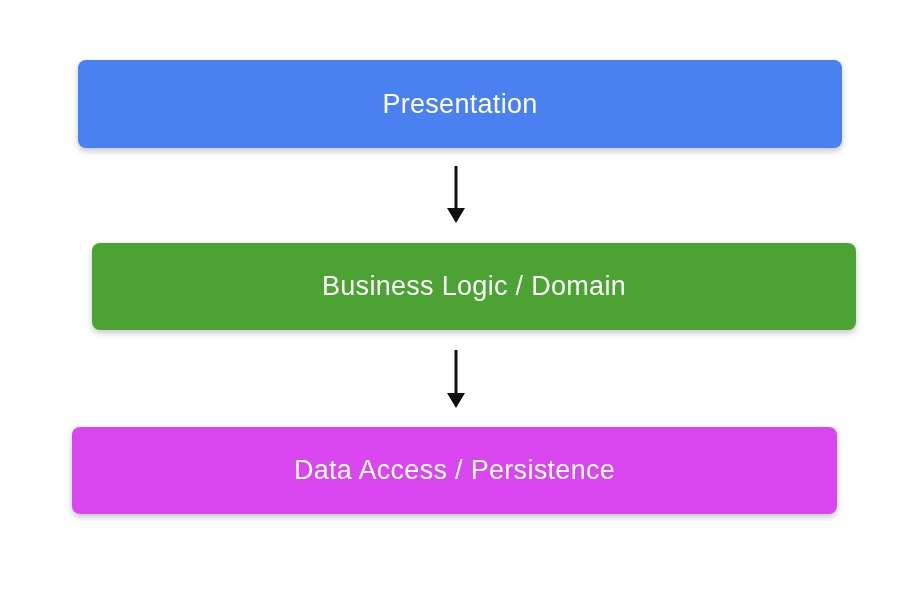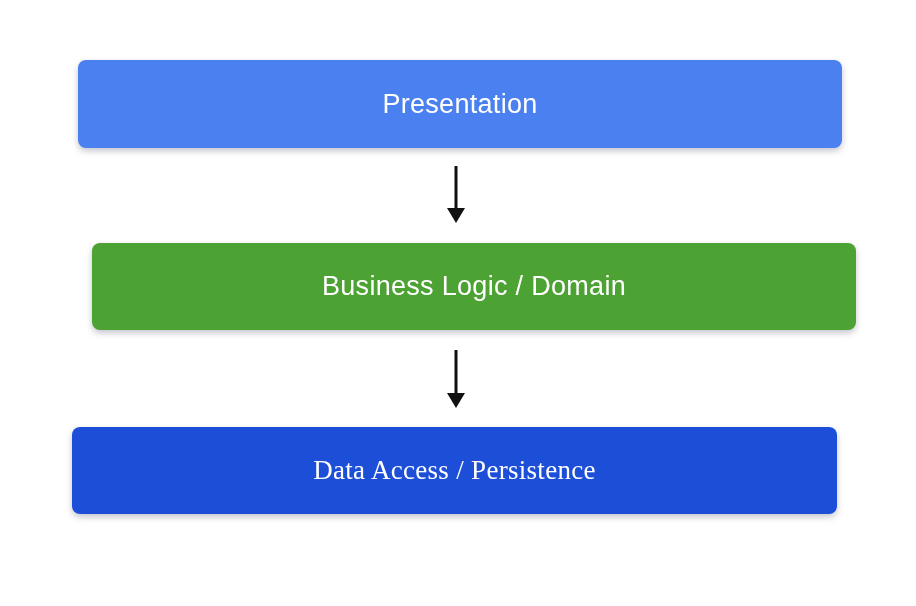--- a/index.html
+++ b/index.html
@@ -102,17 +102,17 @@
 
   <div class="layer-box box-business" style="background-color: rgb(76, 162, 50);">
     <span class="label">Business Logic / Domain</span>
   </div>
 
   <div class="arrow arrow-2">
     <div class="shaft" style="background-color: rgb(17, 17, 17);"></div>
     <div class="head" style="border-top-color: rgb(17, 17, 17);"></div>
   </div>
 
-  <div class="layer-box box-data" style="background-color: #1d4ed8; font-family: Liberation Serif, serif;">
+  <div class="layer-box box-data" style="background-color: #d946ef;">
     <span class="label">Data Access / Persistence</span>
   </div>
 
 </div>
 
 </body></html>

